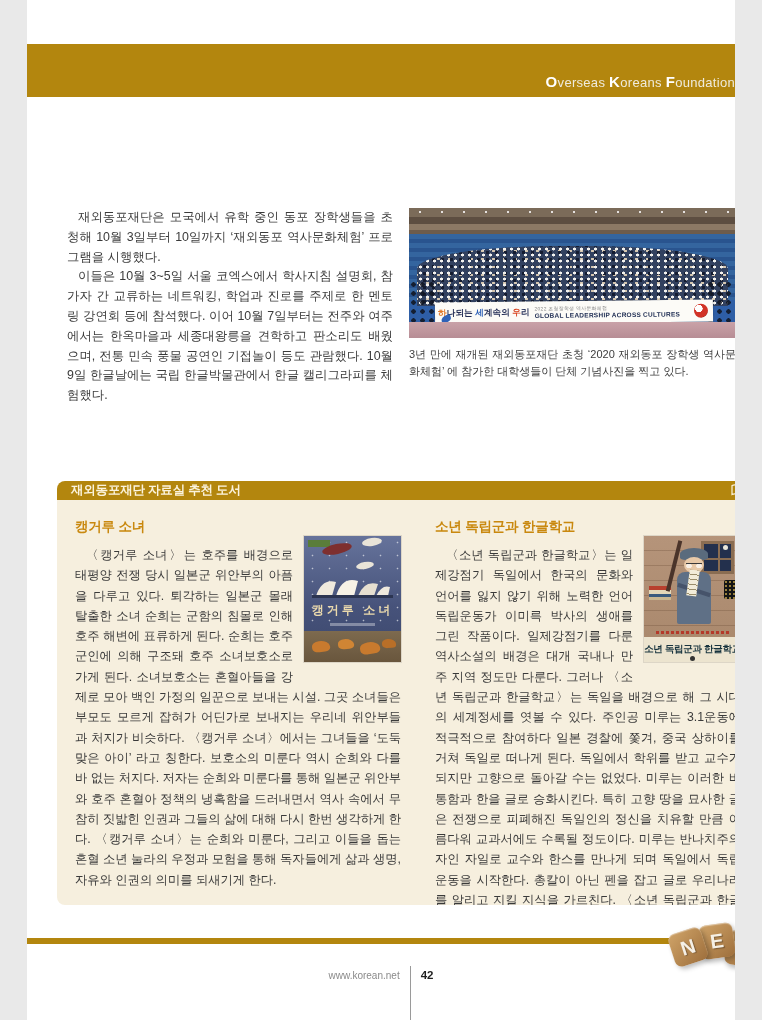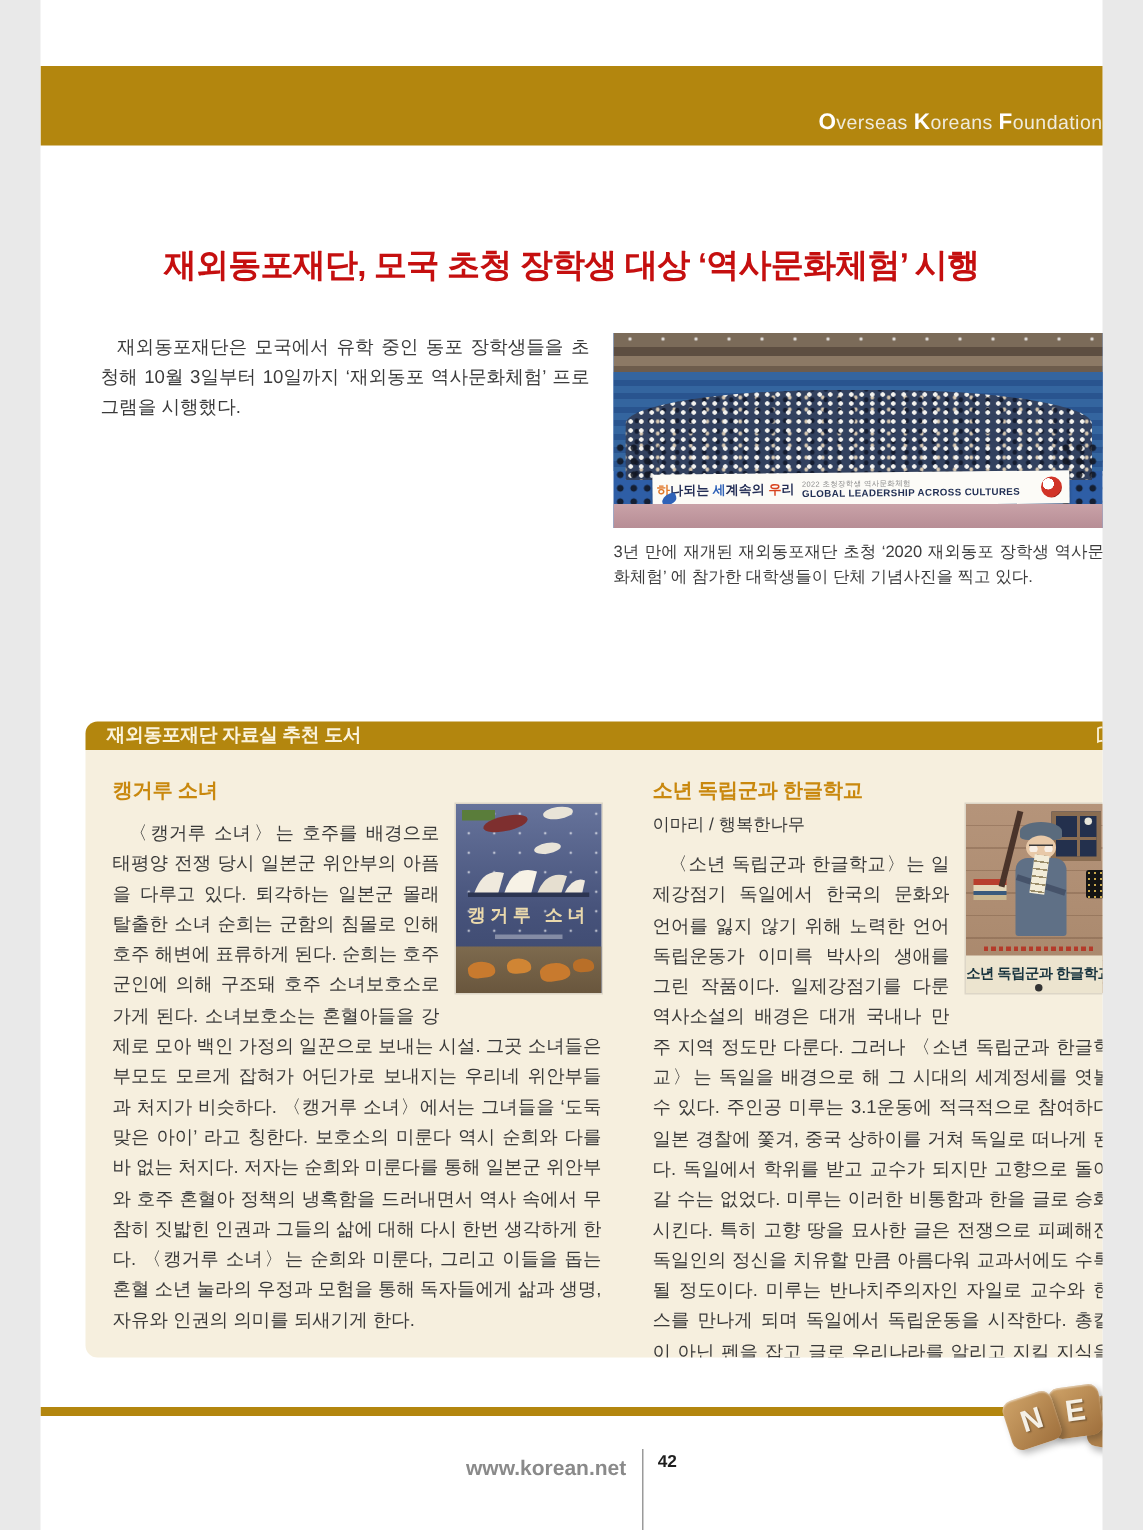--- a/index.html
+++ b/index.html
@@ -9,21 +9,21 @@
   
   .gold-band{position:absolute;left:0;top:44px;width:722px;height:53px;background:#B3860E;}
   .brand{position:absolute;right:14px;bottom:7px;font-size:13px;color:#EFEBDD;letter-spacing:.3px;}
   .brand .b{font-weight:bold;font-size:15px;color:#FFFFFF;}
 
   
   .headline{position:absolute;left:0;top:147px;width:100%;text-align:center;
             font-size:22px;font-weight:bold;color:#C50F0F;letter-spacing:-.5px;}
 
   
-  .cols{position:absolute;left:40px;top:222px;width:682px;display:flex;gap:16px;}
+  .cols{position:absolute;left:40px;top:208px;width:682px;display:flex;gap:16px;}
   .col-left{width:326px;}
   .col-right{width:327px;}
   .body-p{margin:0;font-size:12.4px;line-height:19.8px;color:#3a3a3a;
           text-align:justify;text-indent:11px;word-break:break-all;}
 
   
   .photo{position:relative;width:327px;height:130px;overflow:hidden;background:#2e5ea6;}
   .ph-wall{position:absolute;left:0;top:0;width:100%;height:26px;
            background:linear-gradient(#7b6b59 0 35%,#5d4e41 35% 60%,#8c7965 60% 85%,#6d5c4c 85%);}
   .ph-lights{position:absolute;left:0;top:1px;width:100%;height:6px;
@@ -142,38 +142,38 @@
          box-shadow:2px 3px 5px rgba(0,0,0,.28), inset 0 1px 1px rgba(255,255,255,.45);
          display:flex;align-items:center;justify-content:center;
          font-size:20px;font-weight:bold;color:#F5F0E6;text-shadow:1px 1px 1px rgba(0,0,0,.3);}
   .nb1{left:4px;top:18px;transform:rotate(-18deg);z-index:4;}
   .nb2{left:33px;top:12px;transform:rotate(-8deg);z-index:3;}
   .nb3{left:59px;top:20px;transform:rotate(9deg);z-index:2;}
   .nb4{left:83px;top:33px;transform:rotate(17deg);z-index:1;}
 
   .footer{position:absolute;left:0;top:966px;width:100%;display:flex;justify-content:center;
          align-items:flex-start;gap:10px;}
-  .footer-url{font-size:14px;color:#8a8a8a;margin-top:4px;font-weight:bold;}
+  .footer-url{font-size:10px;color:#8a8a8a;margin-top:4px;}
   .footer-vline{width:1px;height:54px;background:#9a9a9a;}
   .footer-page{font-size:11.5px;font-weight:bold;color:#1e1e1e;margin-top:3px;}
 </style>
 </head>
 <body>
 
 <div class="page">
 
   <div class="gold-band">
     <div class="brand"><span class="b">O</span><span>verseas </span><span class="b">K</span><span>oreans </span><span class="b">F</span><span>oundation</span></div>
   </div>
 
-  <h1 class="headline">재외동포재단, 모국 초청 장학생 대상 ‘역사문화체험’ 시행</h1>
 
   <div class="cols">
     <div class="col-left">
       <p class="body-p">재외동포재단은 모국에서 유학 중인 동포 장학생들을 초청해 10월 3일부터 10일까지 ‘재외동포 역사문화체험’ 프로그램을 시행했다.</p>
+      <p class="body-p">이들은 10월 3~5일 서울 코엑스에서 학사지침 설명회, 참가자 간 교류하는 네트워킹, 학업과 진로를 주제로 한 멘토링 강연회 등에 참석했다. 이어 10월 7일부터는 전주와 여주에서는 한옥마을과 세종대왕릉을 견학하고 판소리도 배웠으며, 전통 민속 풍물 공연인 기접놀이 등도 관람했다. 10월 9일 한글날에는 국립 한글박물관에서 한글 캘리그라피를 체험했다.</p>
     </div>
     <div class="col-right">
 
       <div class="photo">
         <div class="ph-wall"></div>
         <div class="ph-lights"></div>
         <div class="ph-seats"></div>
         <div class="ph-crowd"></div>
         <div class="ph-side left"></div>
         <div class="ph-side right"></div>
@@ -246,21 +246,20 @@
           <div class="c2-coat"></div>
           <div class="c2-belt"></div>
           <div class="c2-scroll"></div>
           <div class="c2-redline"></div>
           <div class="c2-band">
             <span class="c2-band-title">소년 독립군과 한글학교</span>
             <span class="c2-dot"></span>
           </div>
         </div>
         <h3 class="book-title">소년 독립군과 한글학교</h3>
-        <div class="book-author">이마리 / 행복한나무</div>
         <p class="book-review">〈소년 독립군과 한글학교〉는 일제강점기 독일에서 한국의 문화와 언어를 잃지 않기 위해 노력한 언어독립운동가 이미륵 박사의 생애를 그린 작품이다. 일제강점기를 다룬 역사소설의 배경은 대개 국내나 만주 지역 정도만 다룬다. 그러나 〈소년 독립군과 한글학교〉는 독일을 배경으로 해 그 시대의 세계정세를 엿볼 수 있다. 주인공 미루는 3.1운동에 적극적으로 참여하다 일본 경찰에 쫓겨, 중국 상하이를 거쳐 독일로 떠나게 된다. 독일에서 학위를 받고 교수가 되지만 고향으로 돌아갈 수는 없었다. 미루는 이러한 비통함과 한을 글로 승화시킨다. 특히 고향 땅을 묘사한 글은 전쟁으로 피폐해진 독일인의 정신을 치유할 만큼 아름다워 교과서에도 수록될 정도이다. 미루는 반나치주의자인 자일로 교수와 한스를 만나게 되며 독일에서 독립운동을 시작한다. 총칼이 아닌 펜을 잡고 글로 우리나라를 알리고 지킬 지식을 가르친다. 〈소년 독립군과 한글학교〉는 문화를 지키고 한글을 전파한 독립운동을 다룬 청소년 소설로, 이역만리 독일에서 펜으로 지식을 전파한 파란만장한 이미륵 선생의 일생을 지켜볼 수 있다.</p>
       </div>
 
     </div>
   </div>
 
   <div class="footer-line"></div>
   <div class="news-wrap">
     <div class="news-block nb1">N</div>
     <div class="news-block nb2">E</div>

